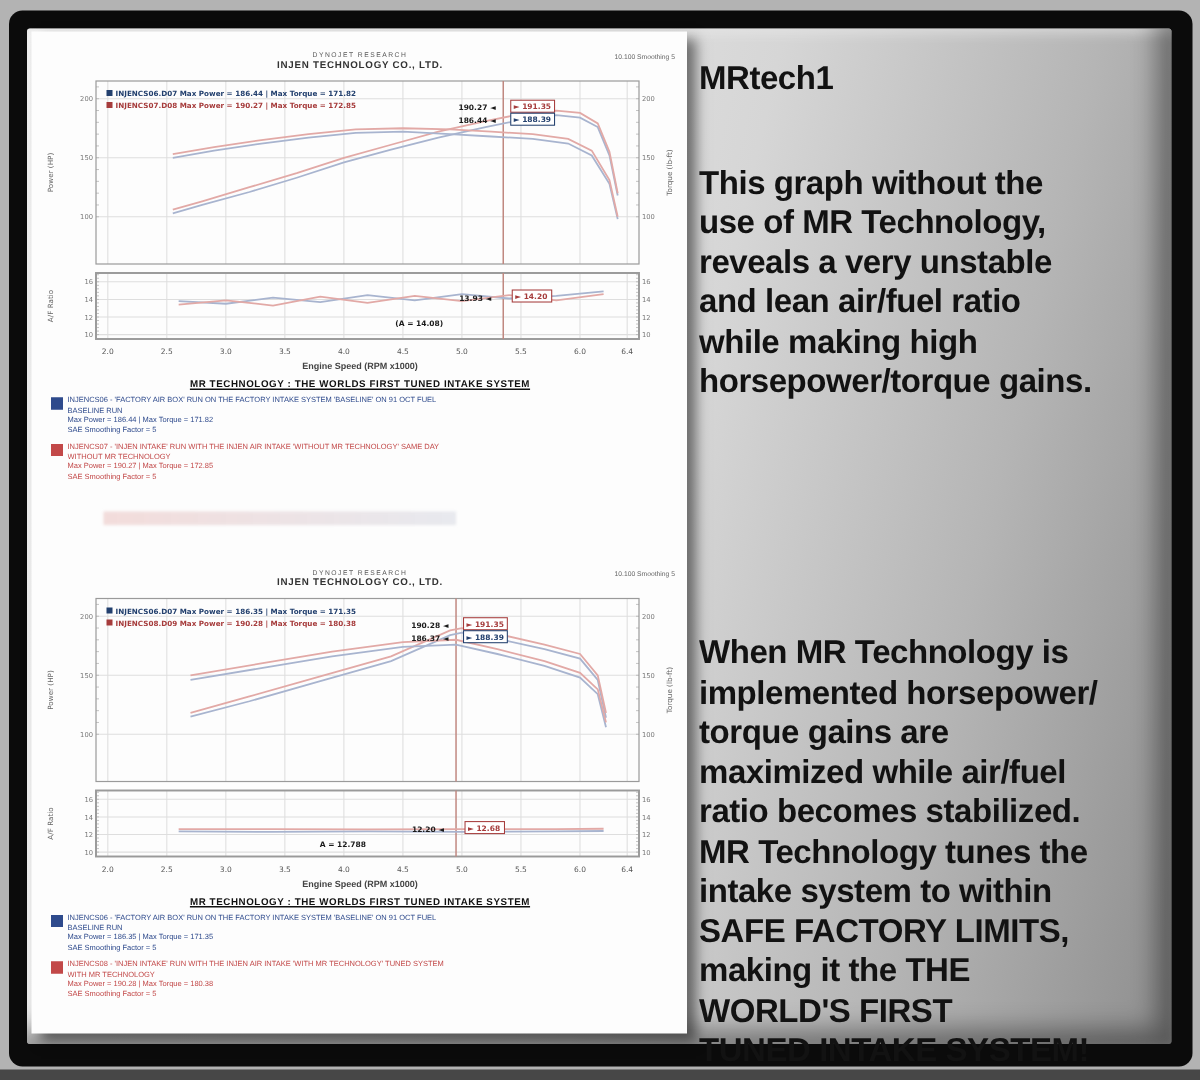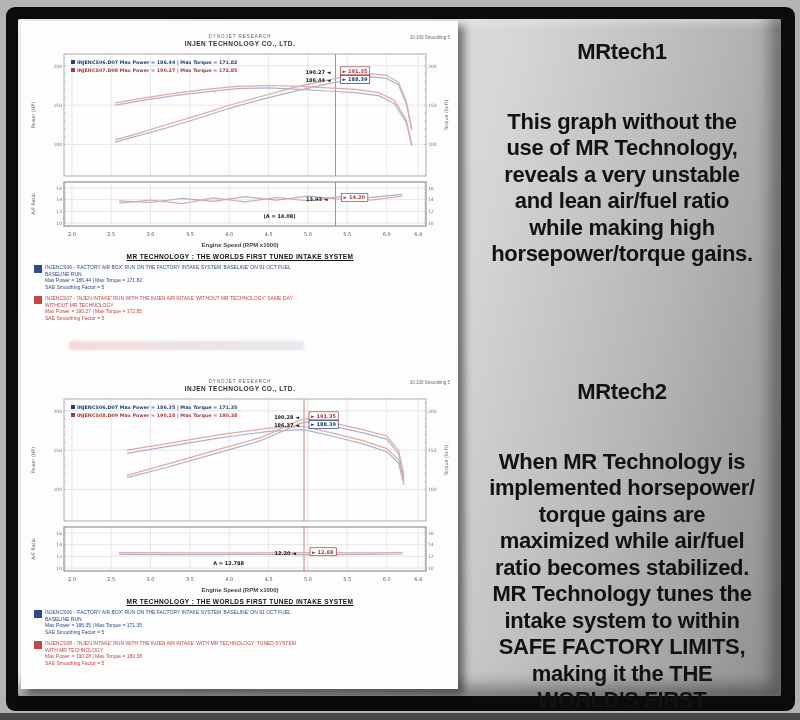--- a/index.html
+++ b/index.html
@@ -25,21 +25,21 @@
   .xlabel{text-align:center;font-size:6px;font-weight:bold;color:#444;margin-top:0px;}
   .foot-title{text-align:center;font-size:6.5px;font-weight:bold;color:#111;
               text-decoration:underline;letter-spacing:.4px;margin:5px 0 4px 0;}
   .run{display:flex;gap:3px;margin:0 0 4px 6px;align-items:flex-start;}
   .run-marker{width:6px;height:6px;flex:0 0 6px;margin-top:1px;border:1px solid #333;}
   .run-lines{font-size:5px;line-height:1.35;}
   .run-lines div{white-space:nowrap;overflow:hidden;}
   .smudge{position:absolute;left:48px;top:320px;width:235px;height:9px;
           background:linear-gradient(90deg,rgba(226,169,166,.4),rgba(190,195,210,.35));
           filter:blur(1px);}
-  .textcol{position:absolute;left:448px;top:20px;width:312px;color:#121212;text-align:center;}
+  .textcol{position:absolute;left:448px;top:20px;width:312px;color:#121212;}
   .tblock{font-weight:bold;font-size:22px;line-height:26.5px;letter-spacing:-0.3px;}
   .tblock .body{white-space:pre-line;margin-top:43px;}
   #block2{position:absolute;top:340px;left:0;width:100%;}
 </style>
 </head>
 <body>
 
 <div class="canvas">
   <div class="frame">
     <div class="inner">
@@ -393,21 +393,20 @@
         <div class="tblock" id="block1">
           <div class="heading">MRtech1</div>
           <div class="body">This graph without the
 use of MR Technology,
 reveals a very unstable
 and lean air/fuel ratio
 while making high
 horsepower/torque gains.</div>
         </div>
         <div class="tblock" id="block2">
-          <div class="heading">MRtech2</div>
           <div class="body">When MR Technology is
 implemented horsepower/
 torque gains are
 maximized while air/fuel
 ratio becomes stabilized.
 MR Technology tunes the
 intake system to within
 SAFE FACTORY LIMITS,
 making it the THE
 WORLD'S FIRST

